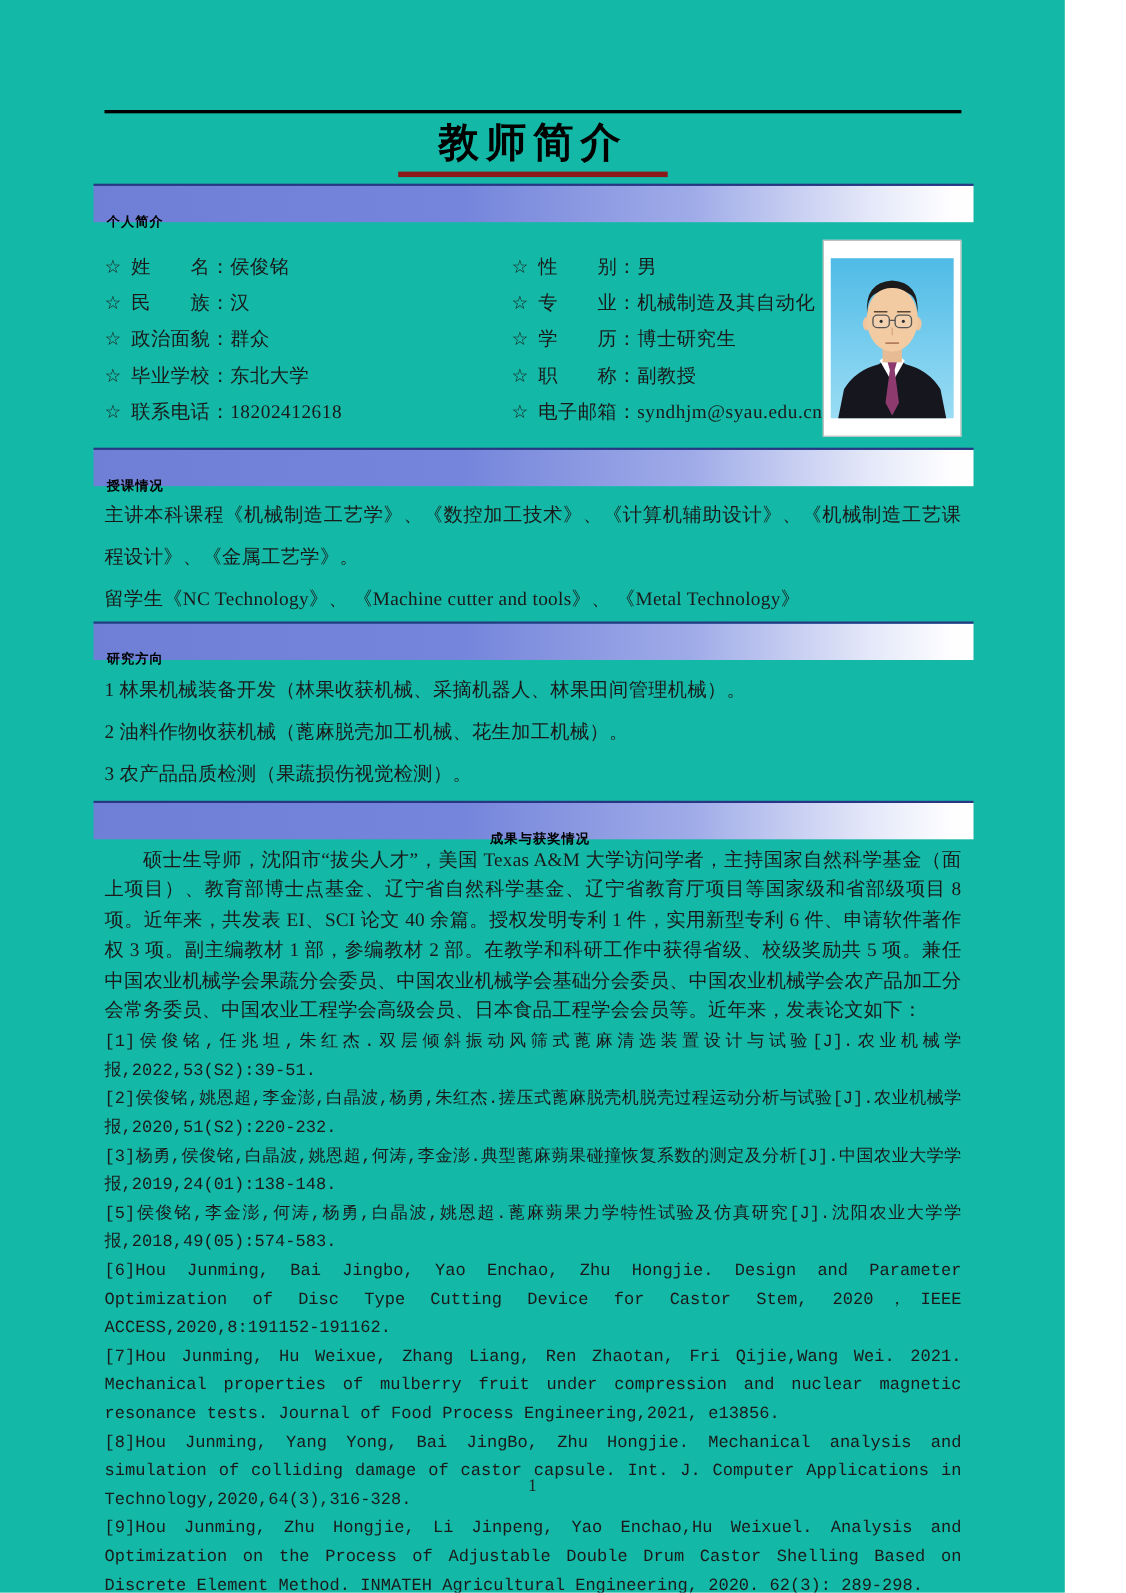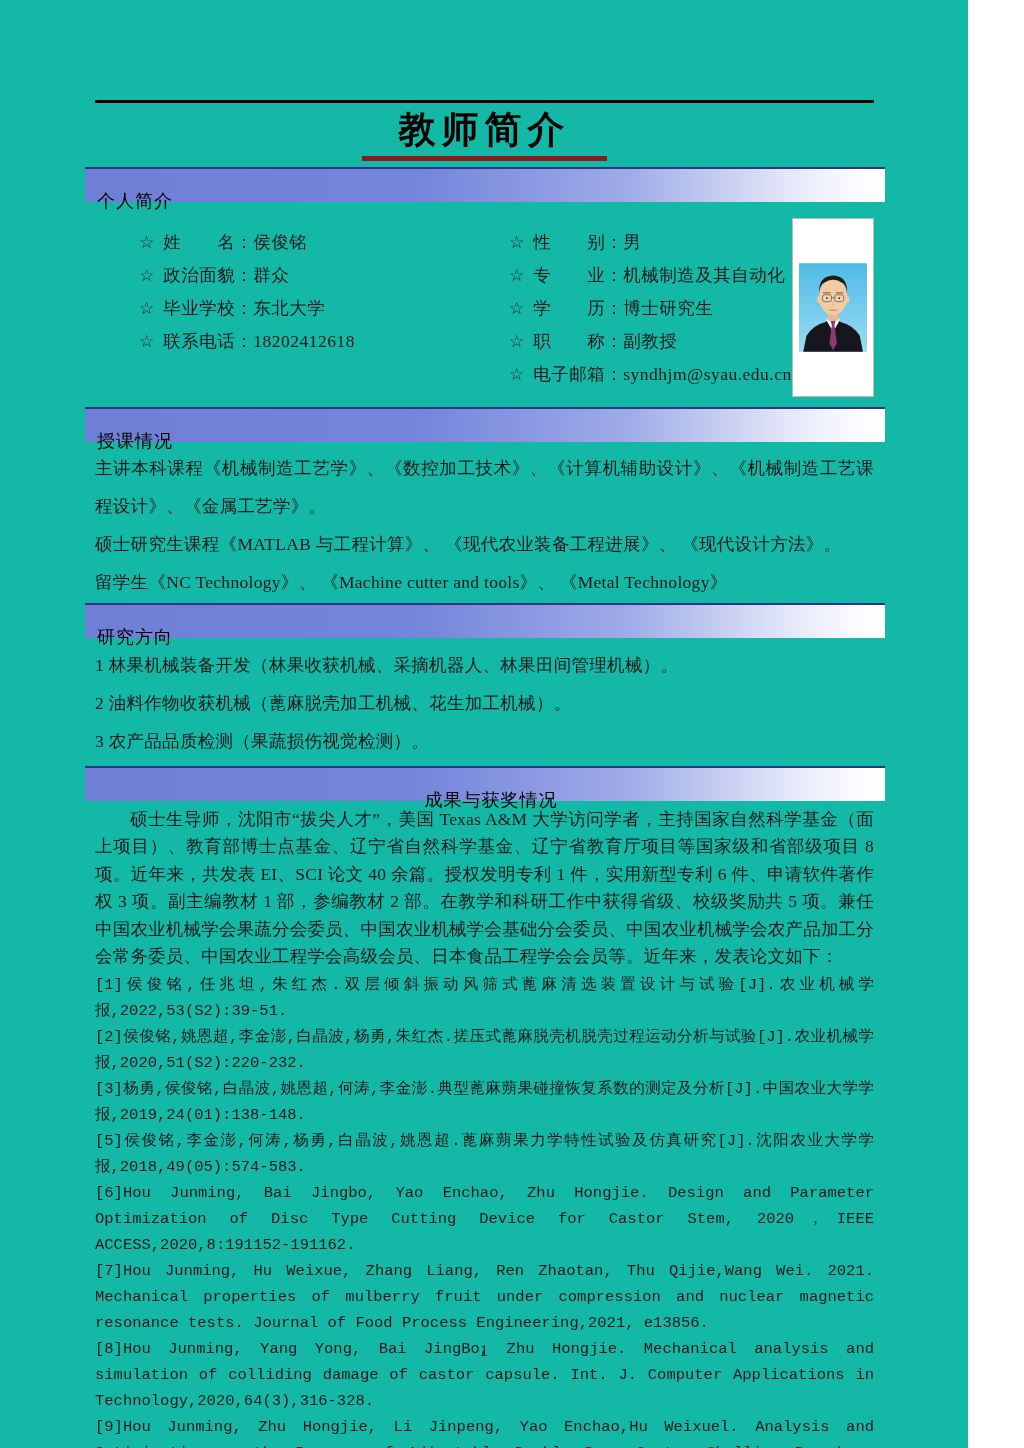--- a/index.html
+++ b/index.html
@@ -50,33 +50,33 @@
     margin-right: -11px;
     height: 35px;
     box-sizing: border-box;
     display: flex;
     align-items: center;
     padding-left: 12px;
     background: linear-gradient(90deg, #6F7FD6 0%, #7585DB 42%, #9FABE8 68%, #E3E7F8 88%, #FDFDFF 97%, #ffffff 100%);
     border-top: 2px solid #2A3684;
   }
   .section-bar-label {
-    font-size: 18px;
-    font-weight: normal;
+    font-size: 12px;
+    font-weight: bold;
     color: #000000;
     letter-spacing: 1px;
     margin-top: 32px;
   }
   .bar-1 { margin-top: 6px; }
   .bar-2 { margin-top: 10px; }
   .bar-3 { margin-top: 2px; }
   .bar-4 { margin-top: 6px; justify-content: center; }
 
   .personal-row { display: flex; height: 195px; }
-  .info-cols { flex: 1; display: flex; padding-top: 24px; margin-left: 44px; }
+  .info-cols { flex: 1; display: flex; padding-top: 24px; }
   .info-col-left { width: 370px; }
   .info-col-right { flex: 1; }
   .info-item {
     height: 33px;
     line-height: 33px;
     font-size: 17.5px;
     white-space: nowrap;
   }
   .star { margin-right: 9px; font-size: 17px; }
   .info-label { letter-spacing: 0.5px; }
@@ -142,20 +142,23 @@
 
     <div class="section-bar bar-1">
       <span class="section-bar-label">个人简介</span>
     </div>
 
     <div class="personal-row">
       <div class="info-cols">
         <div class="info-col-left">
           <div class="info-item">
             <span class="star">☆</span><span class="info-label">姓　　名：</span><span class="info-value">侯俊铭</span>
+          </div>
+          <div class="info-item">
+            <span class="star">☆</span><span class="info-label">民　　族：</span><span class="info-value">汉</span>
           </div>
           <div class="info-item">
             <span class="star">☆</span><span class="info-label">政治面貌：</span><span class="info-value">群众</span>
           </div>
           <div class="info-item">
             <span class="star">☆</span><span class="info-label">毕业学校：</span><span class="info-value">东北大学</span>
           </div>
           <div class="info-item">
             <span class="star">☆</span><span class="info-label">联系电话：</span><span class="info-value">18202412618</span>
           </div>
@@ -206,21 +209,20 @@
           <line x1="57" y1="88" x2="71" y2="88" stroke="#B27E5E" stroke-width="1.8"></line>
         </svg>
       </div>
     </div>
 
     <div class="section-bar bar-2">
       <span class="section-bar-label">授课情况</span>
     </div>
     <div class="text-block">
       <div class="body-line">主讲本科课程《机械制造工艺学》、《数控加工技术》、《计算机辅助设计》、《机械制造工艺课程设计》、《金属工艺学》。</div>
-      <div class="body-line">硕士研究生课程《MATLAB 与工程计算》、 《现代农业装备工程进展》、 《现代设计方法》。</div>
       <div class="body-line">留学生《NC Technology》、 《Machine cutter and tools》、 《Metal Technology》</div>
     </div>
 
     <div class="section-bar bar-3">
       <span class="section-bar-label">研究方向</span>
     </div>
     <div class="text-block research-block">
       <div class="body-line">1 林果机械装备开发（林果收获机械、采摘机器人、林果田间管理机械）。</div>
       <div class="body-line">2 油料作物收获机械（蓖麻脱壳加工机械、花生加工机械）。</div>
       <div class="body-line">3 农产品品质检测（果蔬损伤视觉检测）。</div>
@@ -229,21 +231,21 @@
     <div class="section-bar bar-4">
       <span class="section-bar-label">成果与获奖情况</span>
     </div>
     <div class="summary-para">硕士生导师，沈阳市“拔尖人才”，美国 Texas A&amp;M 大学访问学者，主持国家自然科学基金（面上项目）、教育部博士点基金、辽宁省自然科学基金、辽宁省教育厅项目等国家级和省部级项目 8 项。近年来，共发表 EI、SCI 论文 40 余篇。授权发明专利 1 件，实用新型专利 6 件、申请软件著作权 3 项。副主编教材 1 部，参编教材 2 部。在教学和科研工作中获得省级、校级奖励共 5 项。兼任中国农业机械学会果蔬分会委员、中国农业机械学会基础分会委员、中国农业机械学会农产品加工分会常务委员、中国农业工程学会高级会员、日本食品工程学会会员等。近年来，发表论文如下：</div>
     <div class="ref-list">
       <p class="ref">[1]侯俊铭,任兆坦,朱红杰.双层倾斜振动风筛式蓖麻清选装置设计与试验[J].农业机械学报,2022,53(S2):39-51.</p>
       <p class="ref">[2]侯俊铭,姚恩超,李金澎,白晶波,杨勇,朱红杰.搓压式蓖麻脱壳机脱壳过程运动分析与试验[J].农业机械学报,2020,51(S2):220-232.</p>
       <p class="ref">[3]杨勇,侯俊铭,白晶波,姚恩超,何涛,李金澎.典型蓖麻蒴果碰撞恢复系数的测定及分析[J].中国农业大学学报,2019,24(01):138-148.</p>
       <p class="ref">[5]侯俊铭,李金澎,何涛,杨勇,白晶波,姚恩超.蓖麻蒴果力学特性试验及仿真研究[J].沈阳农业大学学报,2018,49(05):574-583.</p>
       <p class="ref">[6]Hou Junming, Bai Jingbo, Yao Enchao, Zhu Hongjie. Design and Parameter Optimization of Disc Type Cutting Device for Castor Stem, 2020，IEEE ACCESS,2020,8:191152-191162.</p>
-      <p class="ref">[7]Hou Junming, Hu Weixue, Zhang Liang, Ren Zhaotan, Thu Qijie,Wang Wei. 2021. Mechanical properties of mulberry fruit under compression and nuclear magnetic resonance tests. Journal of Food Process Engineering,2021, e13856.</p>
+      <p class="ref">[7]Hou Junming, Hu Weixue, Zhang Liang, Ren Zhaotan, Fri Qijie,Wang Wei. 2021. Mechanical properties of mulberry fruit under compression and nuclear magnetic resonance tests. Journal of Food Process Engineering,2021, e13856.</p>
       <p class="ref">[8]Hou Junming, Yang Yong, Bai JingBo, Zhu Hongjie. Mechanical analysis and simulation of colliding damage of castor capsule. Int. J. Computer Applications in Technology,2020,64(3),316-328.</p>
       <p class="ref">[9]Hou Junming, Zhu Hongjie, Li Jinpeng, Yao Enchao,Hu Weixuel. Analysis and Optimization on the Process of Adjustable Double Drum Castor Shelling Based on Discrete Element Method. INMATEH Agricultural Engineering, 2020. 62(3): 289-298.</p>
     </div>
 
   </div>
 
   <div class="page-number">1</div>
 </div>
 
 </body></html>

